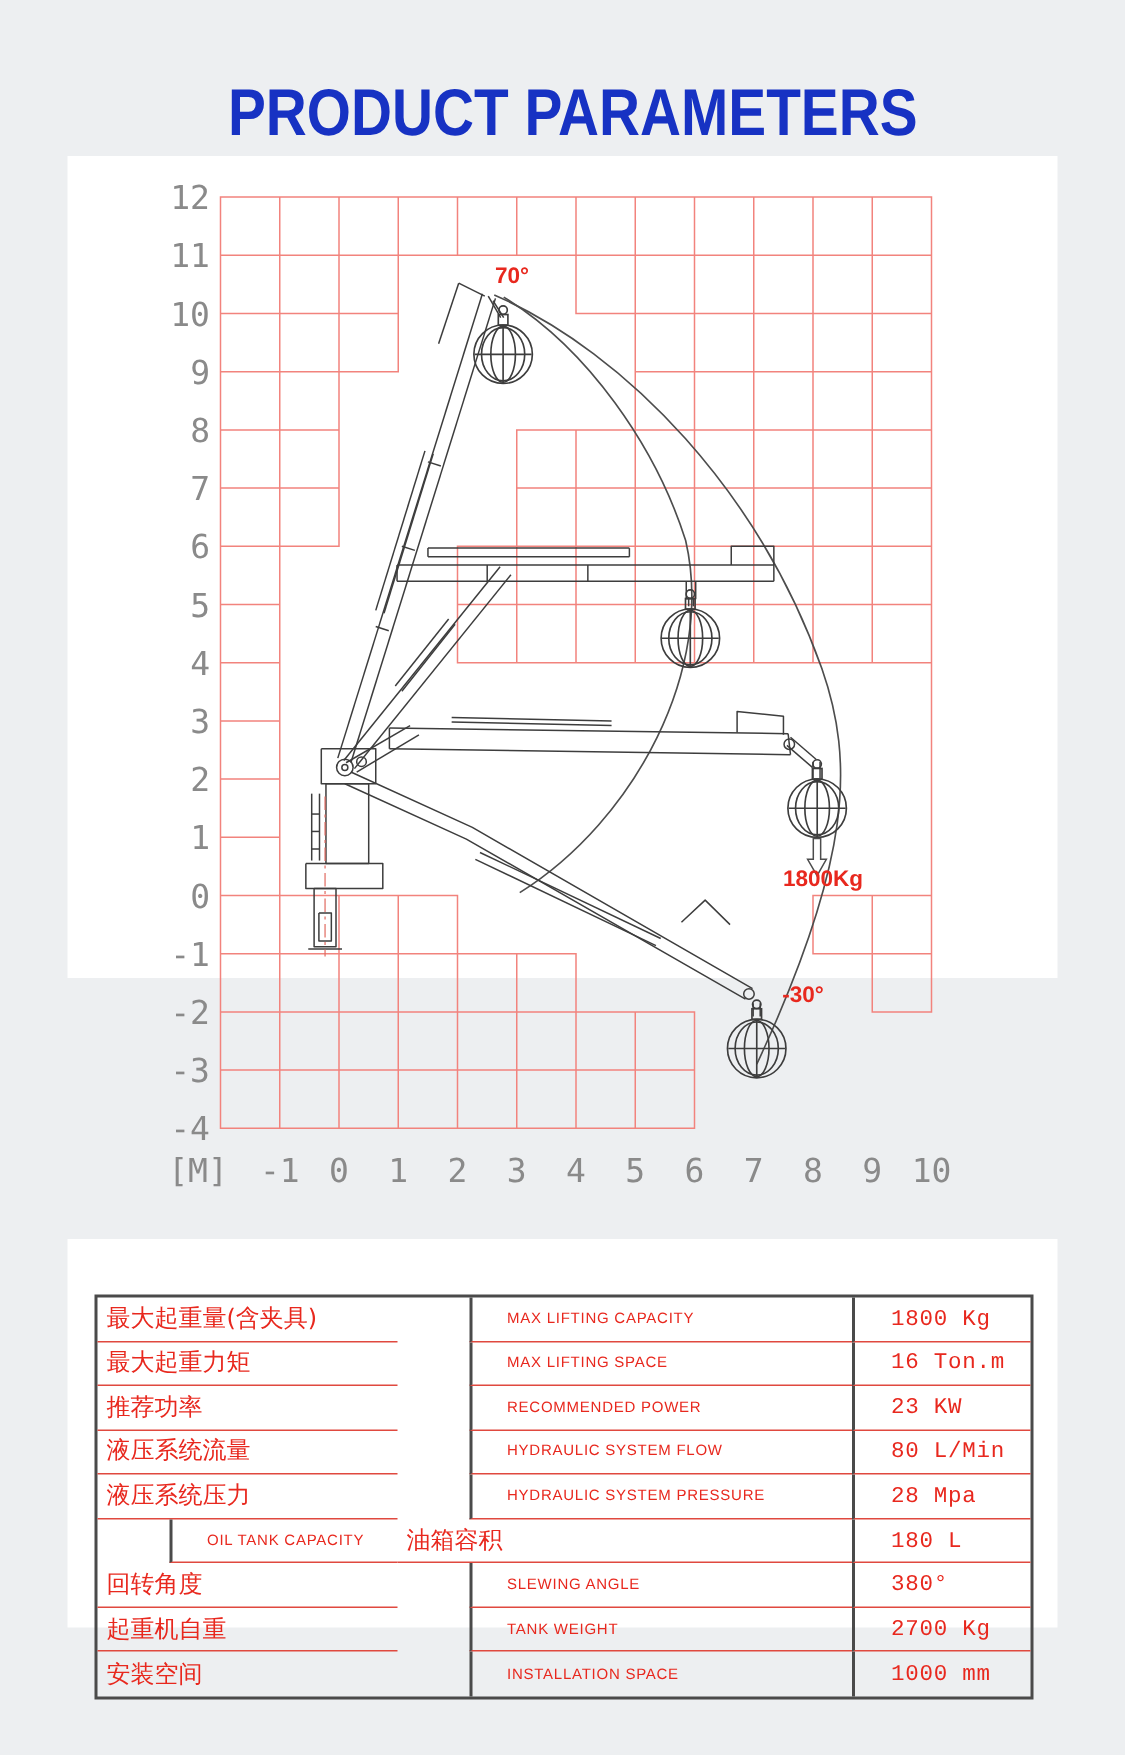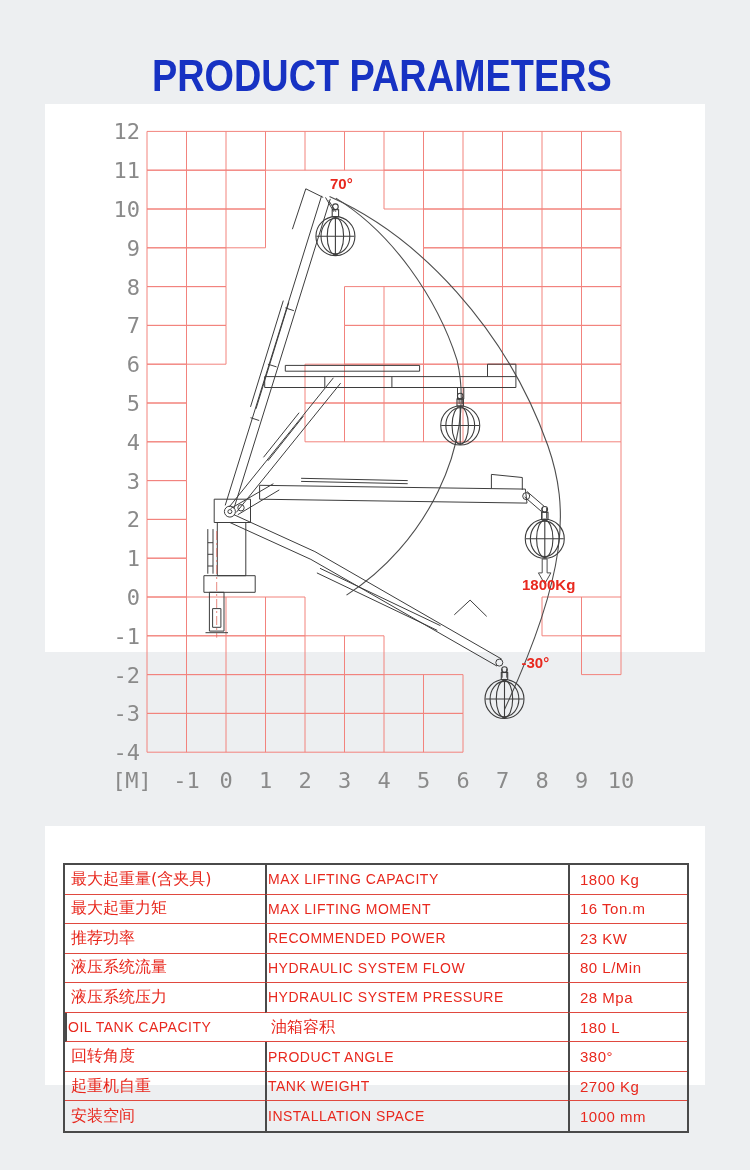--- a/index.html
+++ b/index.html
@@ -22,22 +22,22 @@
   .annotation{font:600 15px "Liberation Sans", sans-serif;}
   #spec-table{
     position:absolute;left:18px;top:37px;width:626px;height:270px;
     box-sizing:border-box;border:2px solid #4a4a4a;
     display:grid;grid-template-columns:200px 303px 1fr;
     grid-auto-rows:calc(266px / 9);
   }
   .cell{display:flex;align-items:center;box-sizing:border-box;
     border-bottom:1px solid #e0493f;color:#e8281e;overflow:hidden;white-space:nowrap;}
   .cell.cn{padding-left:6px;font-size:16px;font-family:"DejaVu Sans","Liberation Sans",sans-serif;}
-  .cell.en{padding-left:1px;font-size:14px;letter-spacing:.5px;border-left:2px solid #4a4a4a;}
-  .cell.val{padding-left:10px;font-size:15px;letter-spacing:.5px;border-left:2px solid #4a4a4a;}
+  .cell.en{padding-left:23px;font-size:10px;letter-spacing:.5px;border-left:2px solid #4a4a4a;margin-left:48px;}
+  .cell.val{padding-left:24px;font-size:15px;letter-spacing:.5px;border-left:2px solid #4a4a4a;font-family:Liberation Mono, monospace;}
   .row-last{border-bottom:none;}
 </style>
 </head>
 <body>
 
 <h1 class="page-title">PRODUCT PARAMETERS</h1>
 
 <section class="panel" id="chart-panel">
   <svg id="chart-svg" width="660" height="701" viewBox="0 0 660 701">
       <path d="M102.0 27.4H576.0V66.2H102.0ZM141.5 27.4V66.2M181.0 27.4V66.2M220.5 27.4V66.2M260.0 27.4V66.2M299.5 27.4V66.2M339.0 27.4V66.2M378.5 27.4V66.2M418.0 27.4V66.2M457.5 27.4V66.2M497.0 27.4V66.2M536.5 27.4V66.2M102.0 66.2H220.5V105.0H102.0ZM141.5 66.2V105.0M181.0 66.2V105.0M339.0 66.2H576.0V105.0H339.0ZM378.5 66.2V105.0M418.0 66.2V105.0M457.5 66.2V105.0M497.0 66.2V105.0M536.5 66.2V105.0M102.0 105.0H220.5V143.8H102.0ZM141.5 105.0V143.8M181.0 105.0V143.8M378.5 105.0H576.0V143.8H378.5ZM418.0 105.0V143.8M457.5 105.0V143.8M497.0 105.0V143.8M536.5 105.0V143.8M102.0 143.8H181.0V182.6H102.0ZM141.5 143.8V182.6M378.5 143.8H576.0V182.6H378.5ZM418.0 143.8V182.6M457.5 143.8V182.6M497.0 143.8V182.6M536.5 143.8V182.6M102.0 182.6H181.0V221.4H102.0ZM141.5 182.6V221.4M299.5 182.6H576.0V221.4H299.5ZM339.0 182.6V221.4M378.5 182.6V221.4M418.0 182.6V221.4M457.5 182.6V221.4M497.0 182.6V221.4M536.5 182.6V221.4M102.0 221.4H181.0V260.2H102.0ZM141.5 221.4V260.2M299.5 221.4H576.0V260.2H299.5ZM339.0 221.4V260.2M378.5 221.4V260.2M418.0 221.4V260.2M457.5 221.4V260.2M497.0 221.4V260.2M536.5 221.4V260.2M102.0 260.2H141.5V299.0H102.0ZM260.0 260.2H576.0V299.0H260.0ZM299.5 260.2V299.0M339.0 260.2V299.0M378.5 260.2V299.0M418.0 260.2V299.0M457.5 260.2V299.0M497.0 260.2V299.0M536.5 260.2V299.0M102.0 299.0H141.5V337.8H102.0ZM260.0 299.0H576.0V337.8H260.0ZM299.5 299.0V337.8M339.0 299.0V337.8M378.5 299.0V337.8M418.0 299.0V337.8M457.5 299.0V337.8M497.0 299.0V337.8M536.5 299.0V337.8M102.0 337.8H141.5V376.6H102.0ZM102.0 376.6H141.5V415.4H102.0ZM102.0 415.4H141.5V454.2H102.0ZM102.0 454.2H141.5V493.0H102.0ZM102.0 493.0H260.0V531.8H102.0ZM141.5 493.0V531.8M181.0 493.0V531.8M220.5 493.0V531.8M497.0 493.0H576.0V531.8H497.0ZM536.5 493.0V531.8M102.0 531.8H339.0V570.6H102.0ZM141.5 531.8V570.6M181.0 531.8V570.6M220.5 531.8V570.6M260.0 531.8V570.6M299.5 531.8V570.6M536.5 531.8H576.0V570.6H536.5ZM102.0 570.6H418.0V609.4H102.0ZM141.5 570.6V609.4M181.0 570.6V609.4M220.5 570.6V609.4M260.0 570.6V609.4M299.5 570.6V609.4M339.0 570.6V609.4M378.5 570.6V609.4M102.0 609.4H418.0V648.2H102.0ZM141.5 609.4V648.2M181.0 609.4V648.2M220.5 609.4V648.2M260.0 609.4V648.2M299.5 609.4V648.2M339.0 609.4V648.2M378.5 609.4V648.2M576.0 493.0V337.8" fill="none" stroke="#f2837d" stroke-width="1"></path>
@@ -179,36 +179,36 @@
       <text x="490.3" y="564.0" text-anchor="middle" class="annotation" fill="#e8281e">-30°</text>
     </svg>
 </section>
 
 <section class="panel" id="table-panel">
   <div id="spec-table">
       <div class="cell cn">最大起重量(含夹具)</div>
       <div class="cell en">MAX LIFTING CAPACITY</div>
       <div class="cell val">1800 Kg</div>
       <div class="cell cn">最大起重力矩</div>
-      <div class="cell en">MAX LIFTING MOMENT</div>
+      <div class="cell en">MAX LIFTING SPACE</div>
       <div class="cell val">16 Ton.m</div>
       <div class="cell cn">推荐功率</div>
       <div class="cell en">RECOMMENDED POWER</div>
       <div class="cell val">23 KW</div>
       <div class="cell cn">液压系统流量</div>
       <div class="cell en">HYDRAULIC SYSTEM FLOW</div>
       <div class="cell val">80 L/Min</div>
       <div class="cell cn">液压系统压力</div>
       <div class="cell en">HYDRAULIC SYSTEM PRESSURE</div>
       <div class="cell val">28 Mpa</div>
       <div class="cell en">OIL TANK CAPACITY</div>
       <div class="cell cn">油箱容积</div>
       <div class="cell val">180 L</div>
       <div class="cell cn">回转角度</div>
-      <div class="cell en">PRODUCT ANGLE</div>
+      <div class="cell en">SLEWING ANGLE</div>
       <div class="cell val">380°</div>
       <div class="cell cn">起重机自重</div>
       <div class="cell en">TANK WEIGHT</div>
       <div class="cell val">2700 Kg</div>
       <div class="cell cn row-last">安装空间</div>
       <div class="cell en row-last">INSTALLATION SPACE</div>
       <div class="cell val row-last">1000 mm</div>
     </div>
 </section>
 

